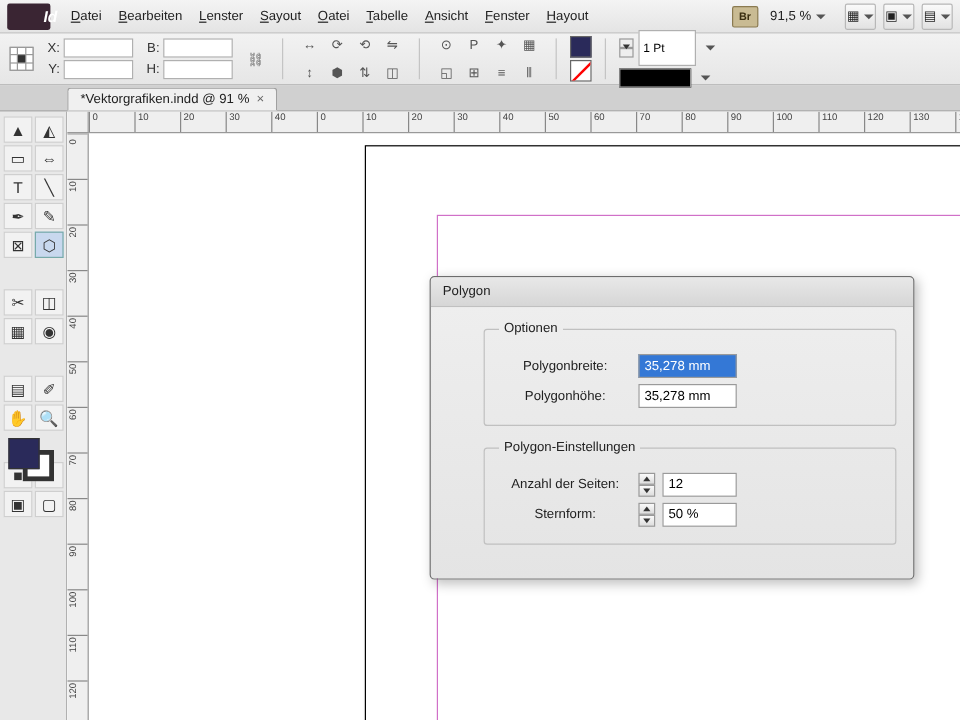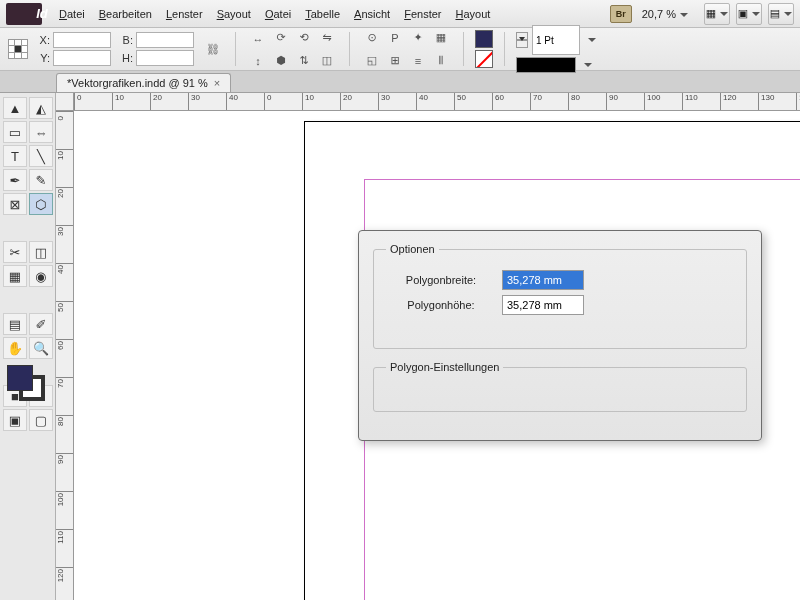--- a/index.html
+++ b/index.html
@@ -189,22 +189,23 @@
 }
 .dialog-body {
   padding: 12px 14px 16px 14px;
   display: flex; gap: 16px;
 }
 .dialog-left { flex: 1; }
 .dialog-right { width: 84px; display:flex; flex-direction:column; gap:8px; }
 fieldset {
   border: 1px solid #c0c0c0;
   border-radius: 3px;
-  padding: 10px 12px 28px 12px;
+  padding: 10px 12px 9px 12px;
   margin-bottom: 12px;
+  margin-left: 30px;
 }
 fieldset legend { padding: 0 4px; }
 .field-row { display:flex; align-items:center; gap:6px; margin: 5px 0; }
 .field-row label { flex: 0 0 110px; text-align: center; }
 .field-row input {
   width: 82px; height: 20px;
   border: 1px solid #9a9a9a;
   padding: 0 4px; font-size: 11px;
 }
 .field-row input.selected { background:#3478d6; color:#fff; }
@@ -241,21 +242,21 @@
   <div class="menu-item"><u>B</u><span>earbeiten</span></div>
   <div class="menu-item"><u>L</u><span>enster</span></div>
   <div class="menu-item"><u>S</u><span>ayout</span></div>
   <div class="menu-item"><u>O</u><span>atei</span></div>
   <div class="menu-item"><u>T</u><span>abelle</span></div>
   <div class="menu-item"><u>A</u><span>nsicht</span></div>
   <div class="menu-item"><u>F</u><span>enster</span></div>
   <div class="menu-item"><u>H</u><span>ayout</span></div>
   <div class="spacer"></div>
   <div class="br-badge">Br</div>
-  <div class="zoom-display"><span>20,7 %</span><span class="chevron-down"></span></div>
+  <div class="zoom-display"><span>91,5 %</span><span class="chevron-down"></span></div>
   <div class="tb-btn">
       <span>▦</span>
       <span class="chevron-down"></span>
     </div>
   <div class="tb-btn">
       <span>▣</span>
       <span class="chevron-down"></span>
     </div>
   <div class="tb-btn">
       <span>▤</span>
@@ -419,31 +420,56 @@
         <div class="tick" style="top: 456px;"><span>120</span></div>
       </div>
     <div class="pasteboard">
       <div class="page-edge"></div>
       <div class="margin-guide"></div>
     </div>
   </div>
 </div>
 
 <div class="dialog">
+  <div class="dialog-title">Polygon</div>
   <div class="dialog-body">
     <div class="dialog-left">
       <fieldset>
         <legend>Optionen</legend>
         <div class="field-row">
           <label>Polygonbreite:</label>
           <input class="selected" value="35,278 mm" style="">
         </div>
         <div class="field-row">
           <label>Polygonhöhe:</label>
           <input value="35,278 mm" style="">
         </div>
       </fieldset>
       <fieldset>
         <legend>Polygon-Einstellungen</legend>
+        <div class="field-row">
+          <label>Anzahl der Seiten:</label>
+          <div class="num-stepper">
+              <div>
+                <span class="tri-up"></span>
+              </div>
+              <div>
+                <span class="tri-dn"></span>
+              </div>
+            </div>
+          <input style="width: 62px;" value="12">
+        </div>
+        <div class="field-row">
+          <label>Sternform:</label>
+          <div class="num-stepper">
+              <div>
+                <span class="tri-up"></span>
+              </div>
+              <div>
+                <span class="tri-dn"></span>
+              </div>
+            </div>
+          <input style="width: 62px;" value="50 %">
+        </div>
       </fieldset>
     </div>
   </div>
 </div>
 
 </body></html>

